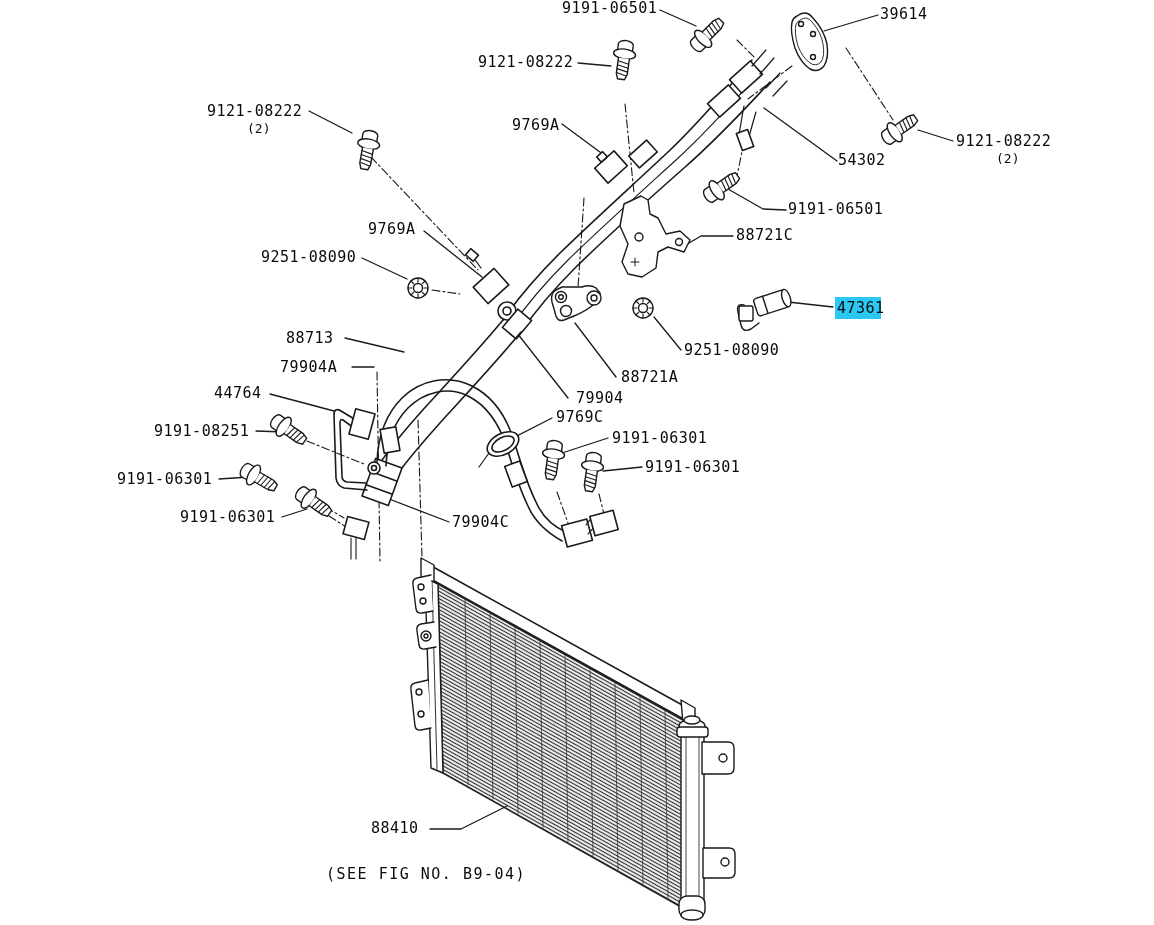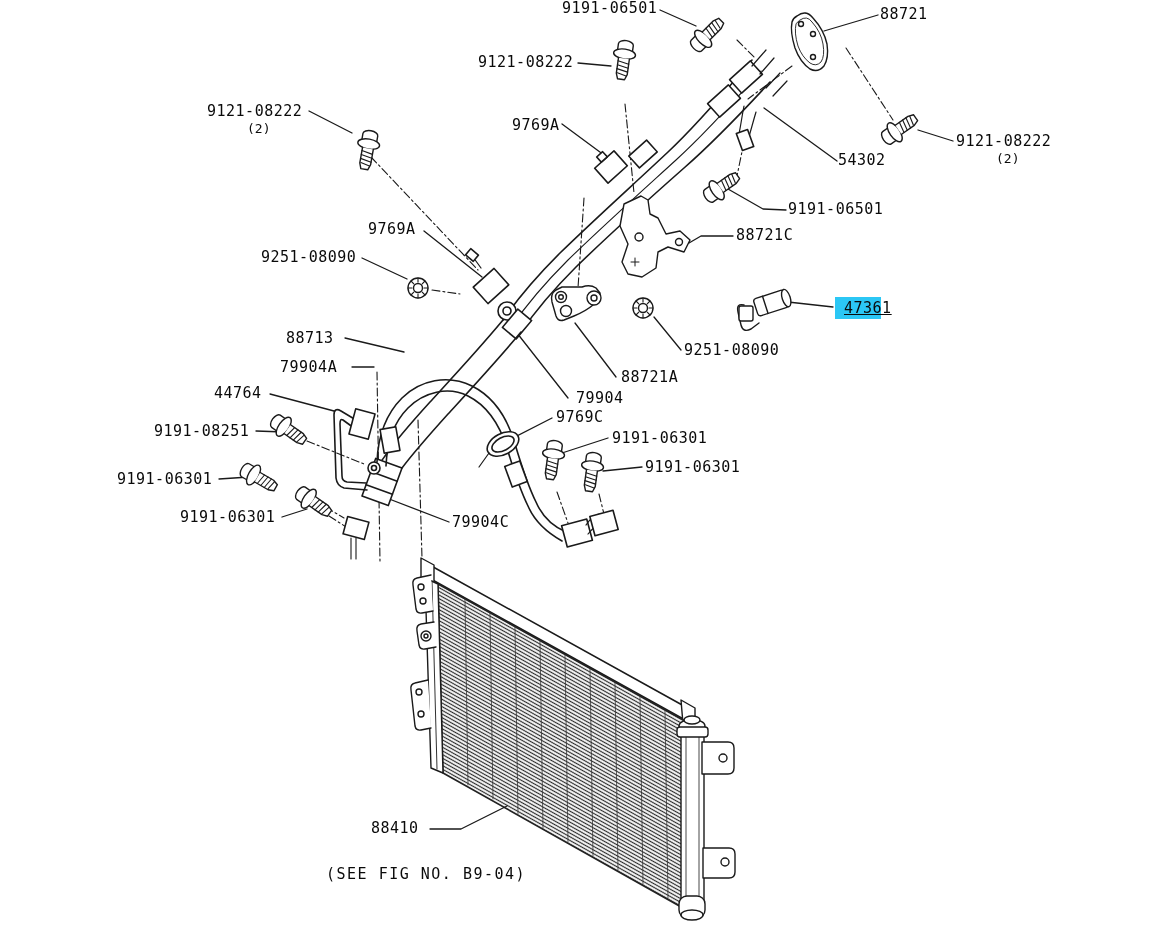--- a/index.html
+++ b/index.html
@@ -2,21 +2,21 @@
 <html><head>
 <meta charset="utf-8">
 <style>
   html,body{margin:0;padding:0;background:#fff;}
   #stage{position:relative;width:1154px;height:925px;background:#fff;overflow:hidden;
          font-family:"DejaVu Sans Mono",monospace;}
   #art{position:absolute;left:0;top:0;}
   .plabel{position:absolute;font-size:15px;line-height:16px;letter-spacing:.5px;
           color:#0a0a0a;white-space:nowrap;cursor:pointer;}
   .plabel .qty{display:block;font-size:13px;letter-spacing:0;margin-left:40px;margin-top:2px;}
-  .plabel.hl{padding:3px 4px 3px 9px;text-decoration:underline;}
+  .plabel.hl{padding:3px 4px 3px 2px;}
   .note{cursor:default;margin-top:24px;}
 </style>
 </head>
 <body>
 
 <div id="stage">
 
   <svg id="art" width="1154" height="925" viewBox="0 0 1154 925" fill="none" stroke="#1a1a1a" stroke-width="1.4" stroke-linecap="round" stroke-linejoin="round">
 
     <defs>
@@ -266,21 +266,21 @@
     <use href="#bolt-sym" transform="translate(257,477) rotate(-60)"></use>
     <use href="#bolt-sym" transform="translate(312,501) rotate(-55)"></use>
     <use href="#bolt-sym" transform="translate(553,458) rotate(8)"></use>
     <use href="#bolt-sym" transform="translate(592,470) rotate(8)"></use>
 
     <use href="#nut-sym" transform="translate(418,288)"></use>
     <use href="#nut-sym" transform="translate(643,308)"></use>
   </svg>
 
   <div class="plabel" style="left:562px;top:0px">9191-06501</div>
-  <div class="plabel" style="left:880px;top:6px">88721</div>
+  <div class="plabel" style="left:880px;top:6px">39614</div>
   <div class="plabel" style="left:478px;top:54px">9121-08222</div>
   <div class="plabel" style="left:207px;top:103px"><span>9121-08222</span><span class="qty">(2)</span></div>
   <div class="plabel" style="left:512px;top:117px">9769A</div>
   <div class="plabel" style="left:956px;top:133px"><span>9121-08222</span><span class="qty">(2)</span></div>
   <div class="plabel" style="left:838px;top:152px">54302</div>
   <div class="plabel" style="left:788px;top:201px">9191-06501</div>
   <div class="plabel" style="left:736px;top:227px">88721C</div>
   <div class="plabel" style="left:368px;top:221px">9769A</div>
   <div class="plabel" style="left:261px;top:249px">9251-08090</div>
   <div class="plabel hl" style="left: 835px; top: 297px; background: linear-gradient(90deg, rgb(43, 199, 245) 0px, rgb(43, 199, 245) 46px, transparent 46px);">47361</div>

